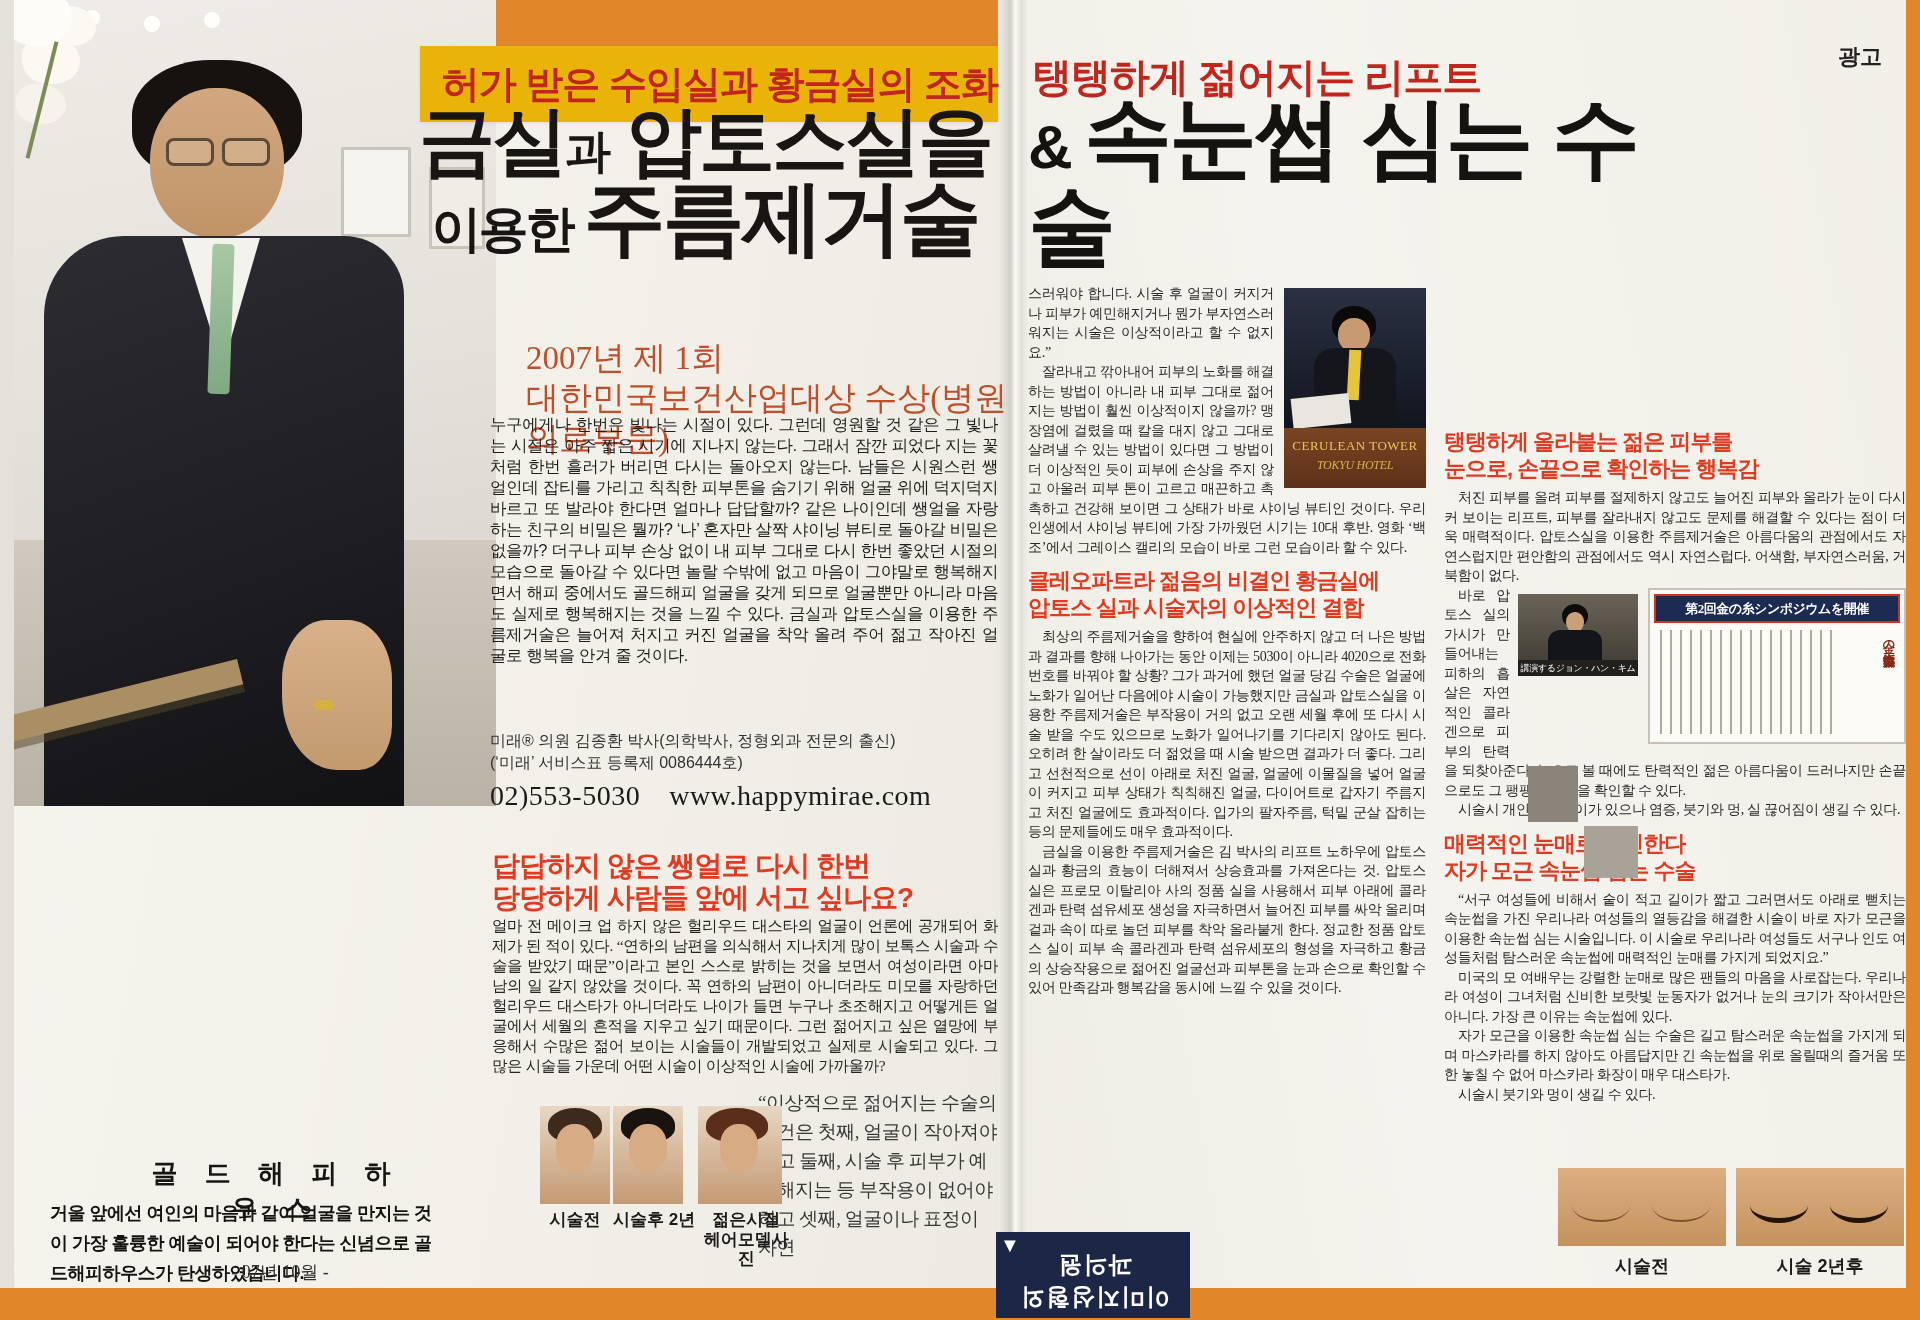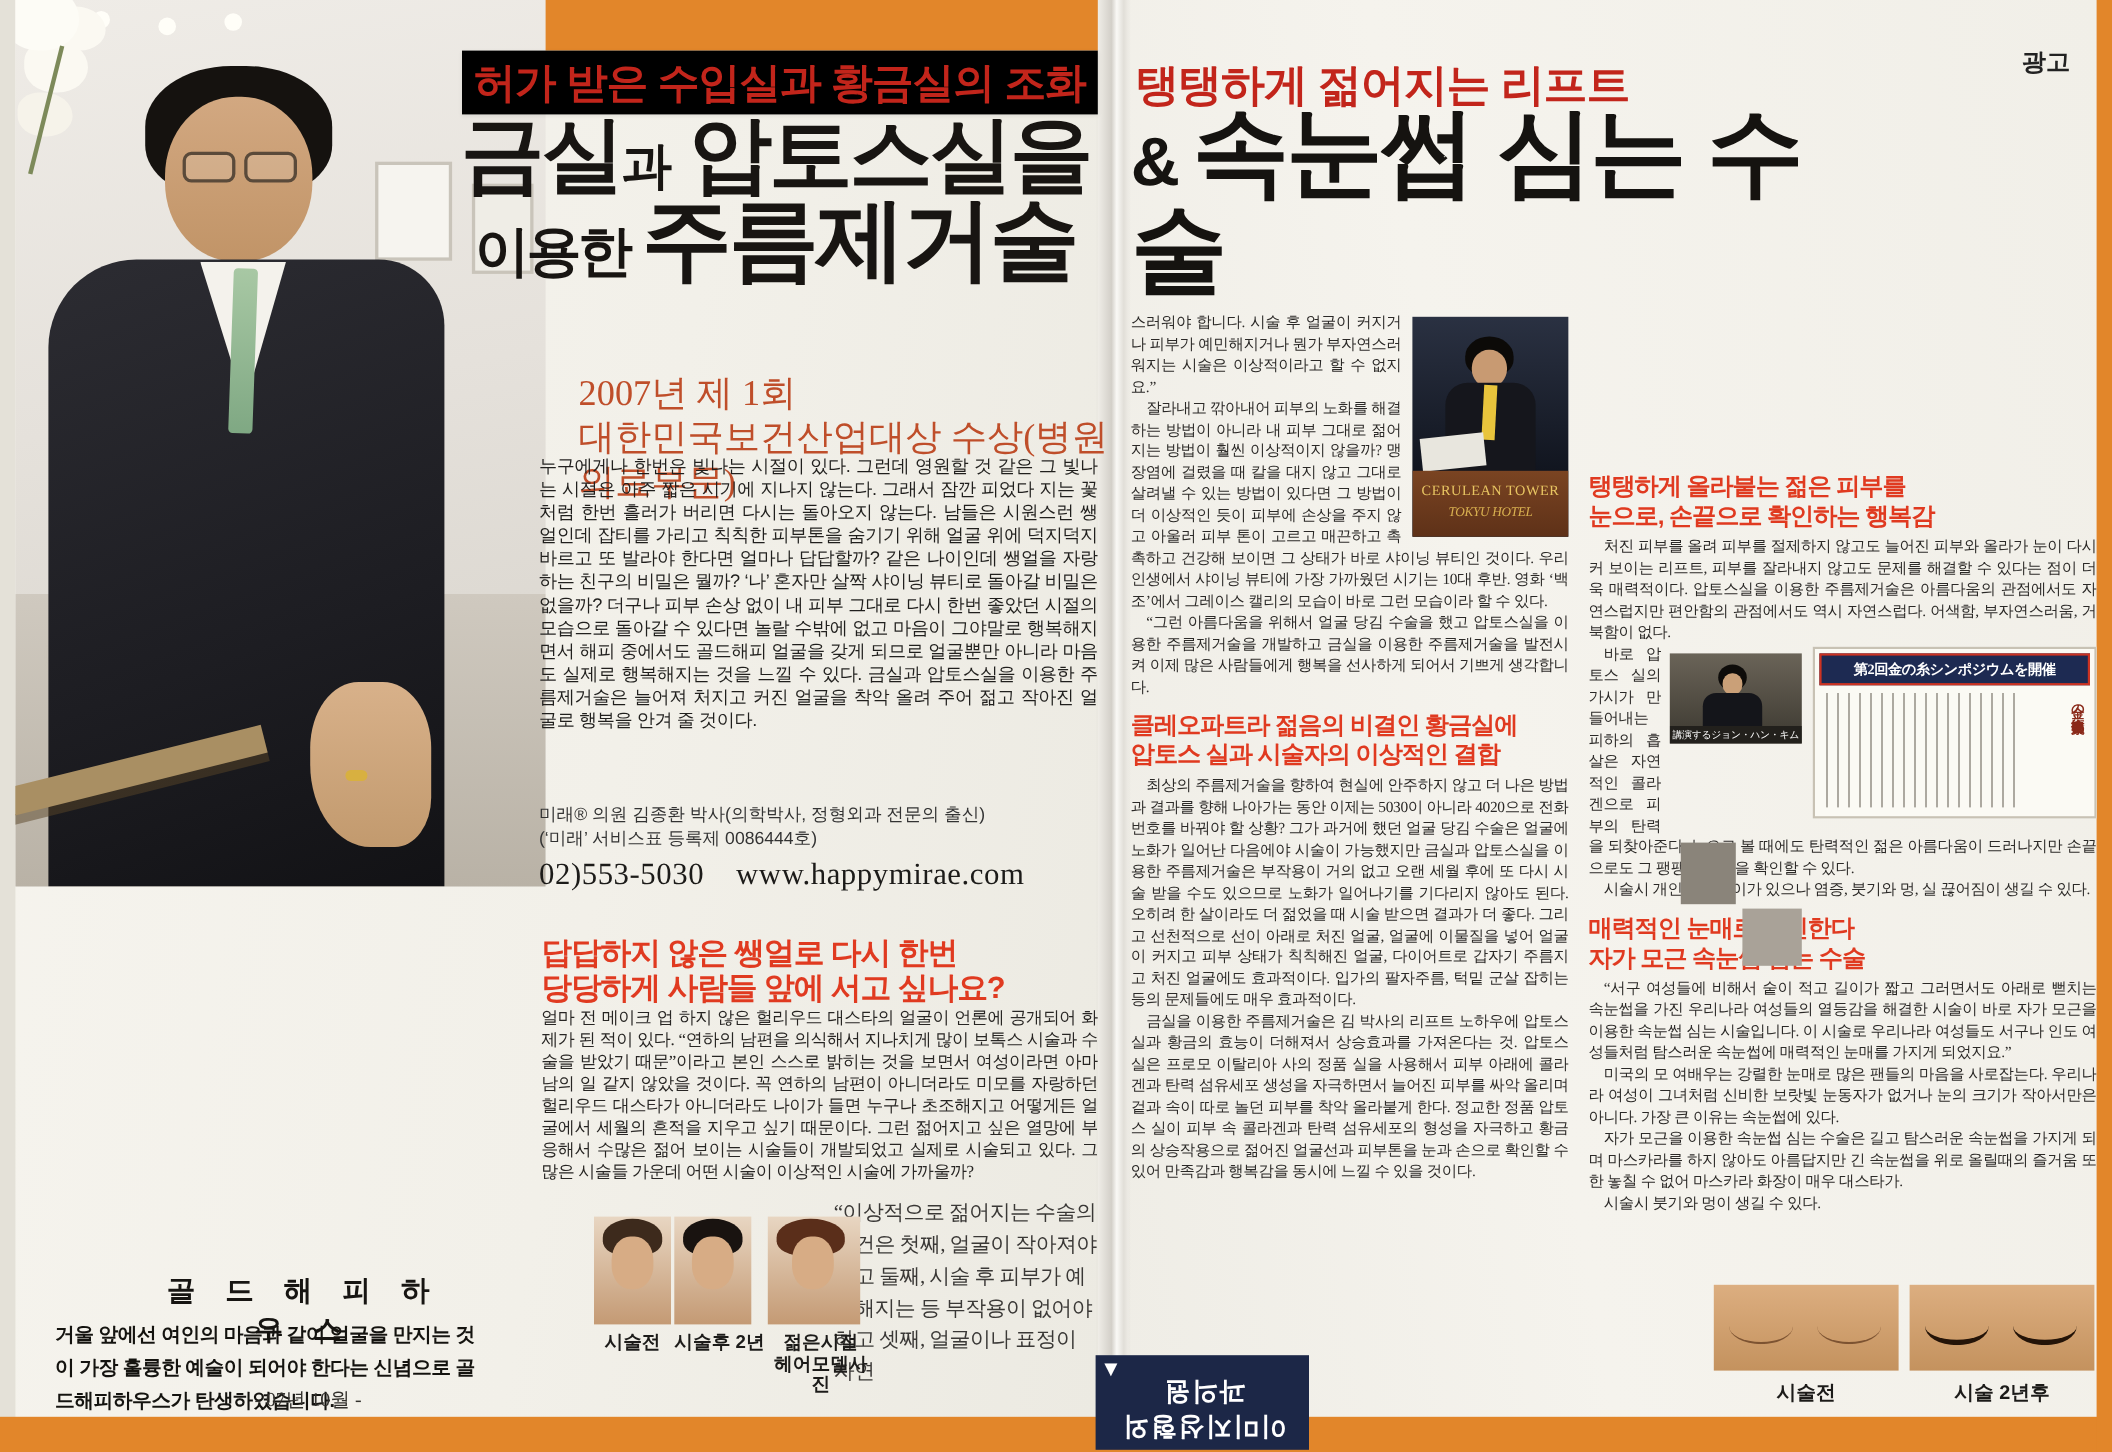--- a/index.html
+++ b/index.html
@@ -10,22 +10,22 @@
   .sans{font-family:"Liberation Sans","DejaVu Sans",sans-serif;}
   .jt{text-align:justify;text-justify:inter-word;}
   .page-left{left:14px;top:0;width:984px;height:1288px;
      background:linear-gradient(100deg,#f6f4ee 0%,#f2f0e9 55%,#eceae2 100%);}
   .page-right{left:1026px;top:0;width:880px;height:1288px;
      background:linear-gradient(80deg,#efede6 0%,#f5f3ed 40%,#f1efe8 100%);}
   .gutter{left:996px;top:0;width:32px;height:1288px;
      background:linear-gradient(90deg,rgba(60,50,40,0) 0%,rgba(60,50,40,.18) 45%,rgba(255,255,255,.5) 60%,rgba(60,50,40,.10) 80%,rgba(60,50,40,0) 100%);}
   .spine{left:0;top:0;width:14px;height:1320px;background:#e4e1d8;}
   .o-band{background:#e2862a;}
-  .kicker-band{left:420px;top:46px;width:578px;height:58px;background:#000000;
-     box-shadow:0 1px 4px rgba(0,0,0,.08);display:flex;align-items:center;justify-content:center;}
+  .kicker-band{left:420px;top:46px;width:578px;height:76px;background:#eab308;
+     box-shadow:0 1px 4px rgba(0,0,0,.08);display:flex;align-items:center;justify-content:flex-end;}
   .kicker-text{color:#c2251b;font-weight:bold;font-size:38px;letter-spacing:-1px;}
   .headline-l{left:412px;top:104px;width:586px;text-align:center;color:#181512;
      font-weight:800;letter-spacing:-3px;line-height:.98;}
   .hl-big{font-size:76px;} .hl-sm{font-size:46px;font-weight:800;}
   .hl-big2{font-size:82px;margin-top:40px;} .hl-sm2{font-size:50px;font-weight:800;}
   .award{left:492px;top:338px;width:500px;color:#bf4e2a;font-size:33px;line-height:1.22;margin-left:34px;}
   .intro{left:490px;top:414px;width:508px;height:312px;overflow:hidden;
      font-size:16.5px;line-height:21px;letter-spacing:-.4px;font-weight:500;color:#201f1d;}
   .credit{left:490px;top:730px;width:508px;color:#333;font-size:16px;line-height:1.35;}
   .phone-row{font-size:28px;letter-spacing:.5px;color:#1c1b19;margin-top:4px;}
@@ -183,21 +183,20 @@
       <div class="abs" style="left:30px;top:60px;width:82px;height:80px;border-radius:20px 20px 0 0;background:#15161c;"></div>
       <div class="abs" style="left:64px;top:62px;width:12px;height:50px;background:#e8c43c;transform:rotate(3deg);"></div>
       <div class="abs" style="left:8px;top:108px;width:58px;height:30px;background:#e8e6de;transform:rotate(-6deg);"></div>
       <div class="capband" style="height:52px;background:linear-gradient(#7a4422,#5e3118);text-align:center;padding-top:8px;">
         <div class="serif" style="font-size:13px;color:#e8c562;letter-spacing:.5px;">CERULEAN TOWER</div>
         <div class="serif" style="font-size:12px;color:#d8b050;font-style:italic;">TOKYU HOTEL</div>
       </div>
     </div>
     <p>스러워야 합니다. 시술 후 얼굴이 커지거나 피부가 예민해지거나 뭔가 부자연스러워지는 시술은 이상적이라고 할 수 없지요.”</p>
     <p class="ind">잘라내고 깎아내어 피부의 노화를 해결하는 방법이 아니라 내 피부 그대로 젊어지는 방법이 훨씬 이상적이지 않을까? 맹장염에 걸렸을 때 칼을 대지 않고 그대로 살려낼 수 있는 방법이 있다면 그 방법이 더 이상적인 듯이 피부에 손상을 주지 않고 아울러 피부 톤이 고르고 매끈하고 촉촉하고 건강해 보이면 그 상태가 바로 샤이닝 뷰티인 것이다. 우리 인생에서 샤이닝 뷰티에 가장 가까웠던 시기는 10대 후반. 영화 ‘백조’에서 그레이스 캘리의 모습이 바로 그런 모습이라 할 수 있다.</p>
-    <p class="ind">“그런 아름다움을 위해서 얼굴 당김 수술을 했고 압토스실을 이용한 주름제거술을 개발하고 금실을 이용한 주름제거술을 발전시켜 이제 많은 사람들에게 행복을 선사하게 되어서 기쁘게 생각합니다.</p>
     <div class="col-sub subhead-red sans">
       <div>클레오파트라 젊음의 비결인 황금실에</div>
       <div>압토스 실과 시술자의 이상적인 결합</div>
     </div>
     <p class="ind">최상의 주름제거술을 향하여 현실에 안주하지 않고 더 나은 방법과 결과를 향해 나아가는 동안 이제는 5030이 아니라 4020으로 전화번호를 바꿔야 할 상황? 그가 과거에 했던 얼굴 당김 수술은 얼굴에 노화가 일어난 다음에야 시술이 가능했지만 금실과 압토스실을 이용한 주름제거술은 부작용이 거의 없고 오랜 세월 후에 또 다시 시술 받을 수도 있으므로 노화가 일어나기를 기다리지 않아도 된다. 오히려 한 살이라도 더 젊었을 때 시술 받으면 결과가 더 좋다. 그리고 선천적으로 선이 아래로 처진 얼굴, 얼굴에 이물질을 넣어 얼굴이 커지고 피부 상태가 칙칙해진 얼굴, 다이어트로 갑자기 주름지고 처진 얼굴에도 효과적이다. 입가의 팔자주름, 턱밑 군살 잡히는 등의 문제들에도 매우 효과적이다.</p>
     <p class="ind">금실을 이용한 주름제거술은 김 박사의 리프트 노하우에 압토스 실과 황금의 효능이 더해져서 상승효과를 가져온다는 것. 압토스 실은 프로모 이탈리아 사의 정품 실을 사용해서 피부 아래에 콜라겐과 탄력 섬유세포 생성을 자극하면서 늘어진 피부를 싸악 올리며 겉과 속이 따로 놀던 피부를 착악 올라붙게 한다. 정교한 정품 압토스 실이 피부 속 콜라겐과 탄력 섬유세포의 형성을 자극하고 황금의 상승작용으로 젊어진 얼굴선과 피부톤을 눈과 손으로 확인할 수 있어 만족감과 행복감을 동시에 느낄 수 있을 것이다.</p>
   </div>
 
   <div class="abs col2 colbody jt serif">
     <div class="col-sub subhead-red sans" style="margin-top:0;">

